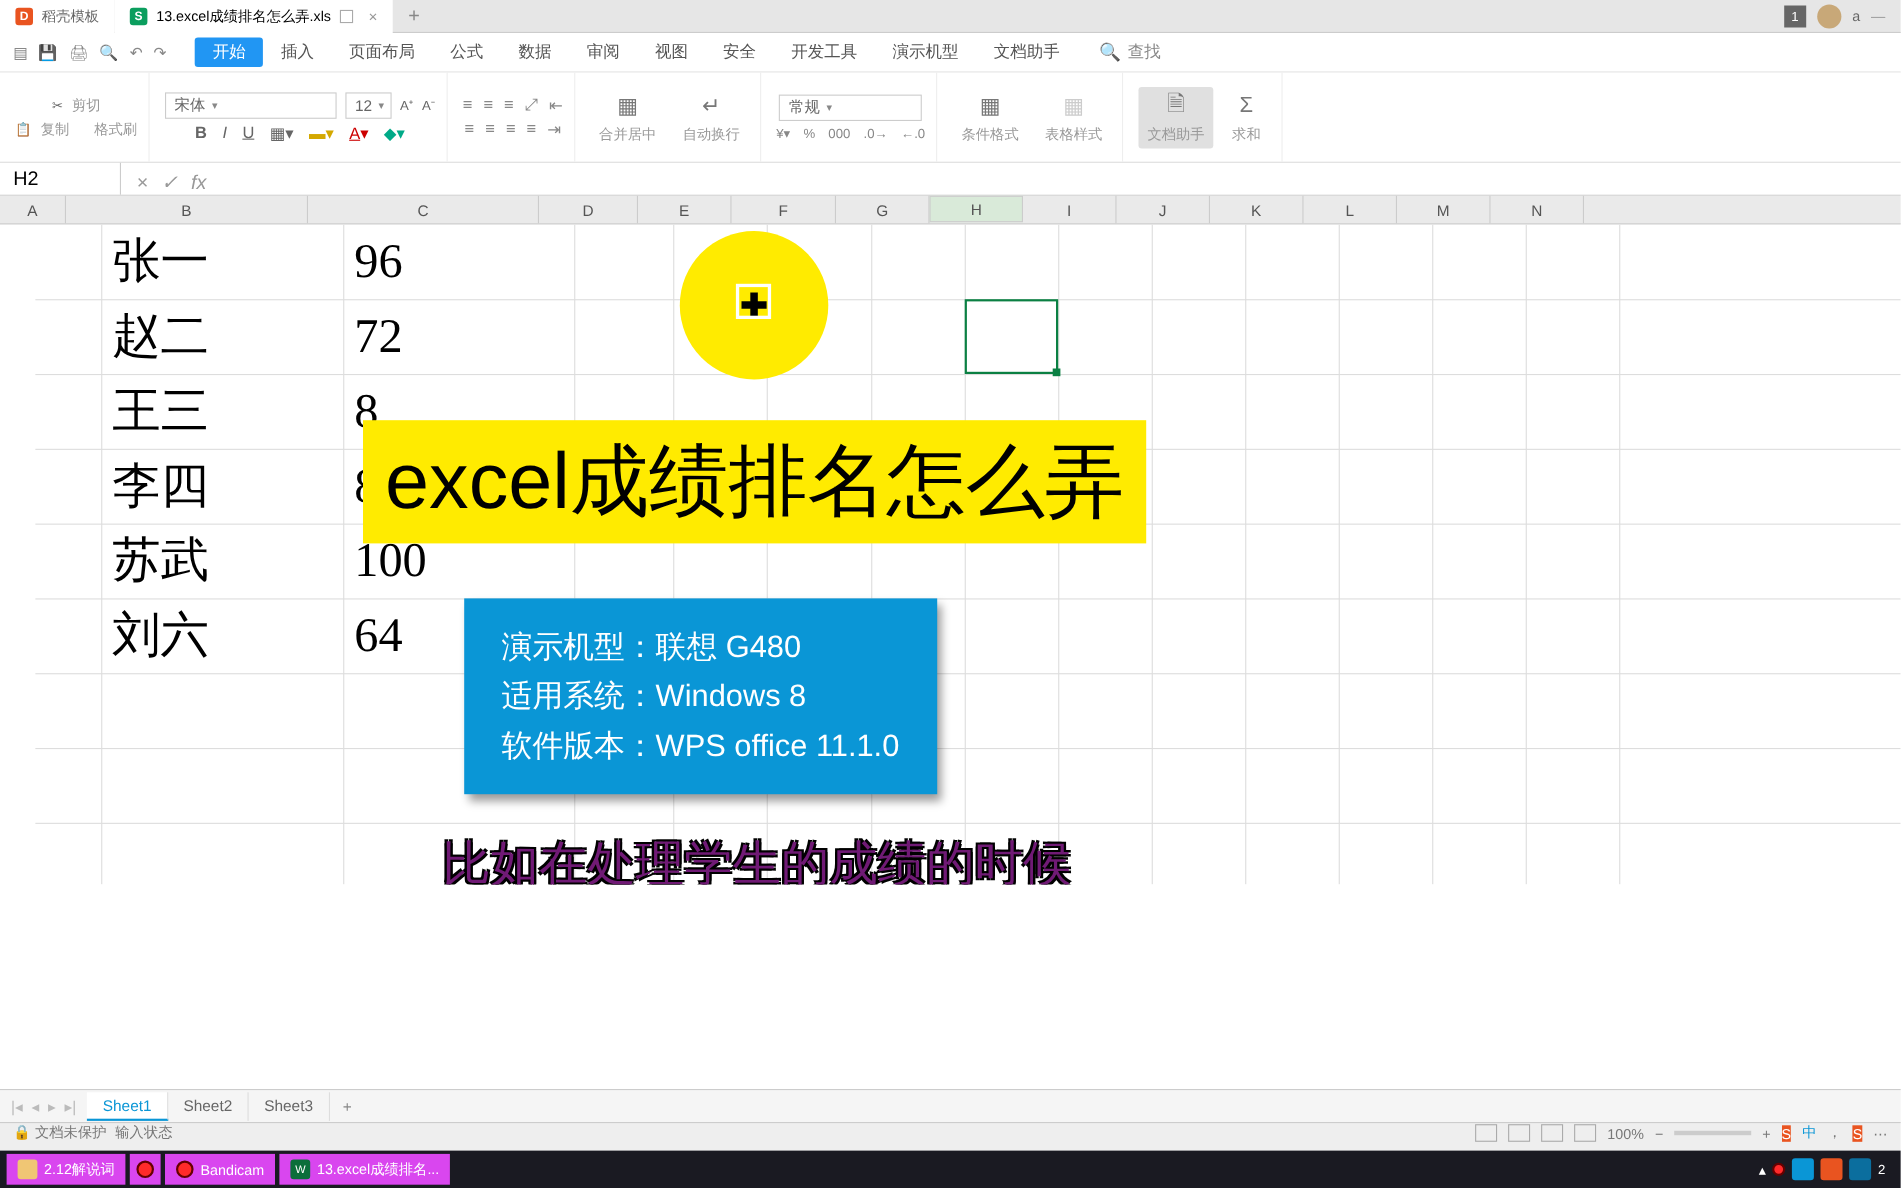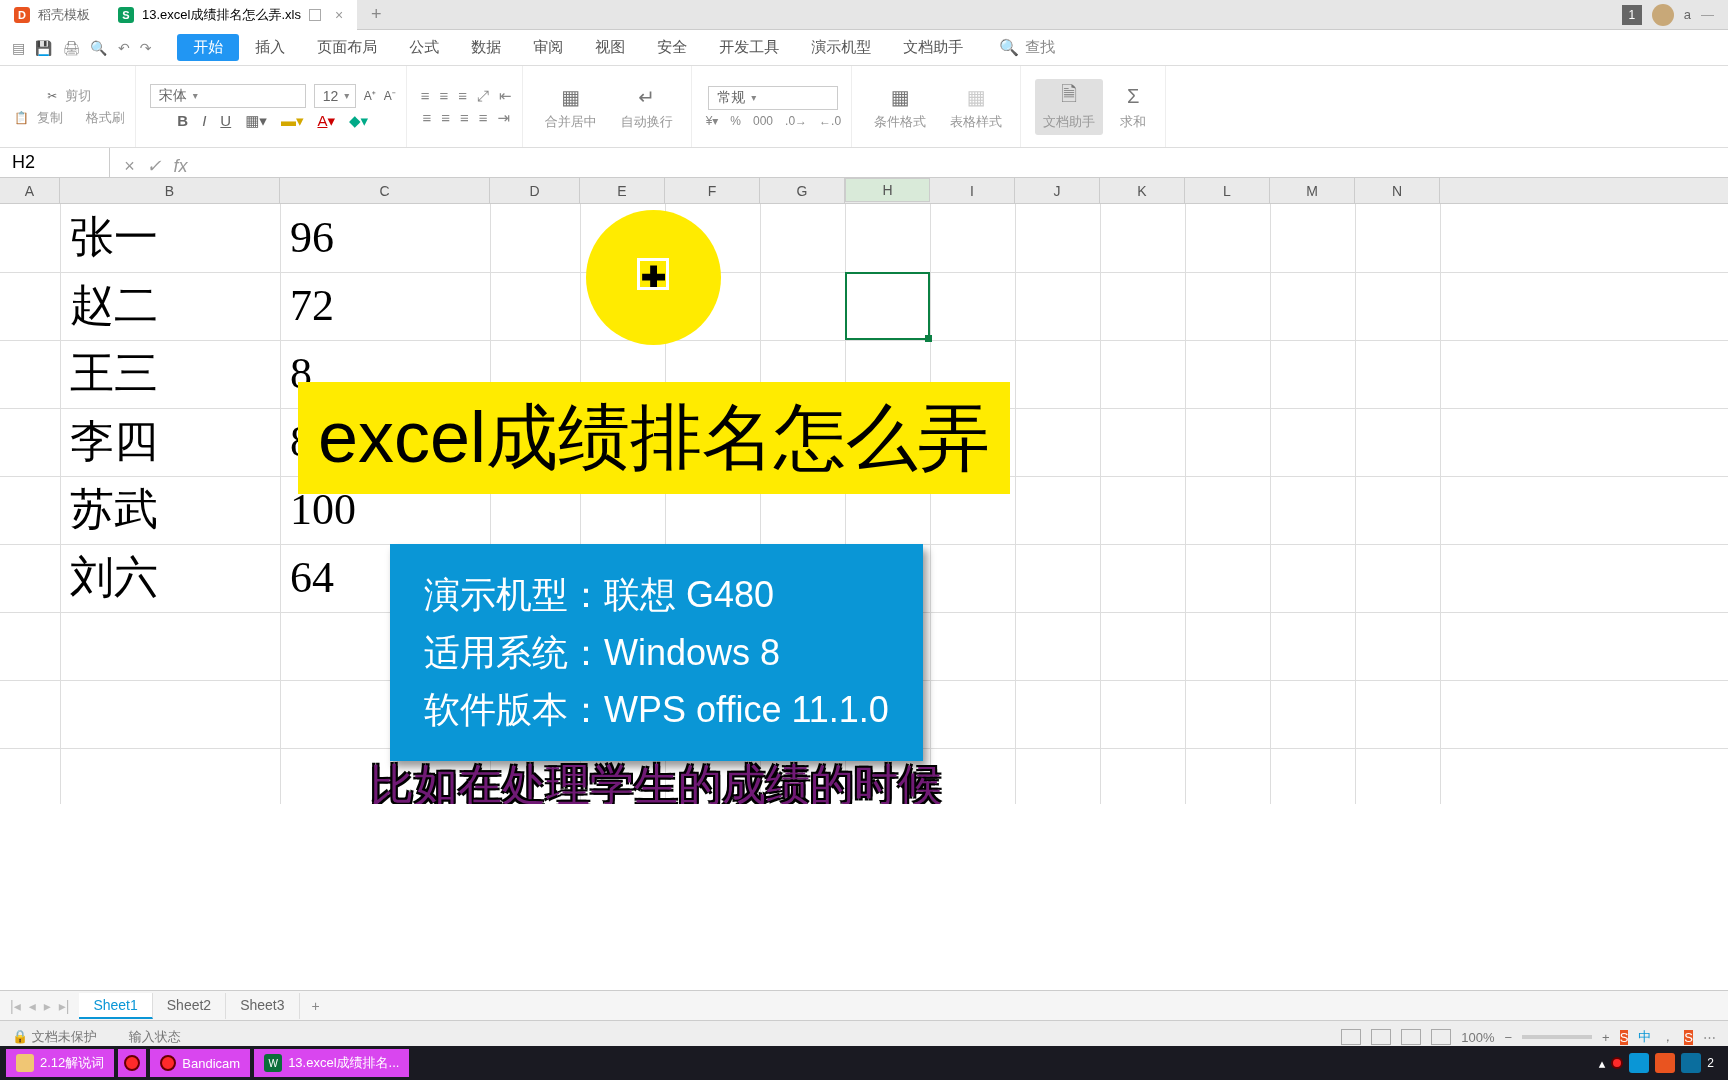--- a/index.html
+++ b/index.html
@@ -45,47 +45,47 @@
 .namebox { width:110px; border-right:1px solid #ccc; padding:0 12px; height:100%; display:flex; align-items:center; }
 .fbar .fx { padding:0 14px; display:flex; gap:12px; color:#999; align-items:center; font-style:italic; }
 .fbar .fx span { cursor:pointer; }
 
 
 .colhdrs { height:26px; display:flex; border-bottom:1px solid #ccc; background:#eaeaea; font-size:14px; color:#555; }
 .colhdr { border-right:1px solid #ccc; display:flex; align-items:center; justify-content:center; }
 .colhdr.sel { background:#d9ead9; }
 
 
-.grid { position:relative; height:600px; overflow:hidden; }
+.grid { position:relative; height:600px; overflow:hidden;margin-left:32px; }
 .gridlines { position:absolute; inset:0; }
 .gridlines .vline { position:absolute; top:0; bottom:0; width:1px; background:#ddd; }
 .gridlines .hline { position:absolute; left:0; right:0; height:1px; background:#ddd; } 
 
 .cell { position:absolute; font-family:SimSun,serif; font-size:44px; color:#000; line-height:1; }
 .selected { position:absolute; border:2px solid #0b8043; }
 .selected .handle { position:absolute; right:-4px; bottom:-4px; width:7px; height:7px; background:#0b8043; }
 
 
 .cursor-highlight { position:absolute; width:135px; height:135px; background:#ffeb00; border-radius:50%; display:flex; align-items:center; justify-content:center; }
 .cursor-highlight .plus { color:#000; font-size:30px; font-weight:bold; position:relative; }
 .cursor-highlight .plus::before { content:""; position:absolute; width:26px; height:26px; border:3px solid #fff; left:-4px; top:-2px; }
 
 .title-ov { position:absolute; background:#ffeb00; font-family:"Microsoft YaHei"; font-size:72px; padding:8px 20px; font-weight:400; }
-.info-ov { position:absolute; background:#0a96d6; color:#fff; font-size:36px; padding:22px 34px; line-height:1.6; box-shadow:4px 6px 8px rgba(0,0,0,.4); font-family:"SimSun",monospace; }
+.info-ov { position:absolute; background:#0a96d6; color:#fff; font-size:28px; padding:22px 34px; line-height:1.6; box-shadow:4px 6px 8px rgba(0,0,0,.4); font-family:"SimSun",monospace; }
 .caption { position:absolute; font-size:44px; color:#701a75; text-shadow: -2px -2px 0 #000, 2px -2px 0 #000, -2px 2px 0 #000, 2px 2px 0 #000; font-weight:500; }
 
 
 .sheettabs { position:absolute; left:0; right:0; bottom:60px; height:30px; background:#f5f5f5; border-top:1px solid #ccc; display:flex; align-items:center; font-size:14px; }
 .sheettabs .nav { padding:0 10px; color:#bbb; display:flex; gap:8px; }
 .stab { padding:4px 14px; border-right:1px solid #ddd; cursor:pointer; color:#666; }
 .stab.active { color:#0a96d6; border-bottom:2px solid #0a96d6; background:#fff; }
 .sheettabs .add { padding:0 12px; color:#888; cursor:pointer; }
 
 
-.statusbar { position:absolute; left:0; right:0; bottom:34px; height:26px; background:#eee; border-top:1px solid #ccc; display:flex; align-items:flex-end; font-size:13px; color:#777; padding:0 12px; gap:32px; }
+.statusbar { position:absolute; left:0; right:0; bottom:34px; height:26px; background:#eee; border-top:1px solid #ccc; display:flex; align-items:flex-start; font-size:13px; color:#777; padding:0 12px; gap:8px; }
 .statusbar .right { margin-left:auto; display:flex; align-items:center; gap:10px; }
 .viewbtn { width:20px; height:16px; border:1px solid #aaa; }
 
 
 .taskbar { position:absolute; left:0; right:0; bottom:0; height:34px; background:#1a1a22; display:flex; align-items:center; padding:0 6px; gap:4px; font-size:13px; color:#fff; }
 .tbitem { height:28px; display:flex; align-items:center; gap:6px; padding:0 10px; background:#d946ef; cursor:pointer; }
 .tbicon { width:18px; height:18px; border-radius:3px; }
 .taskbar .tray { margin-left:auto; display:flex; align-items:center; gap:6px; padding-right:8px; }
 .tray .ti { width:20px; height:20px; border-radius:3px; display:flex; align-items:center; justify-content:center; font-size:12px; }
 .rec { width:16px; height:16px; background:#ff2a2a; border-radius:50%; border:2px solid #600; }

